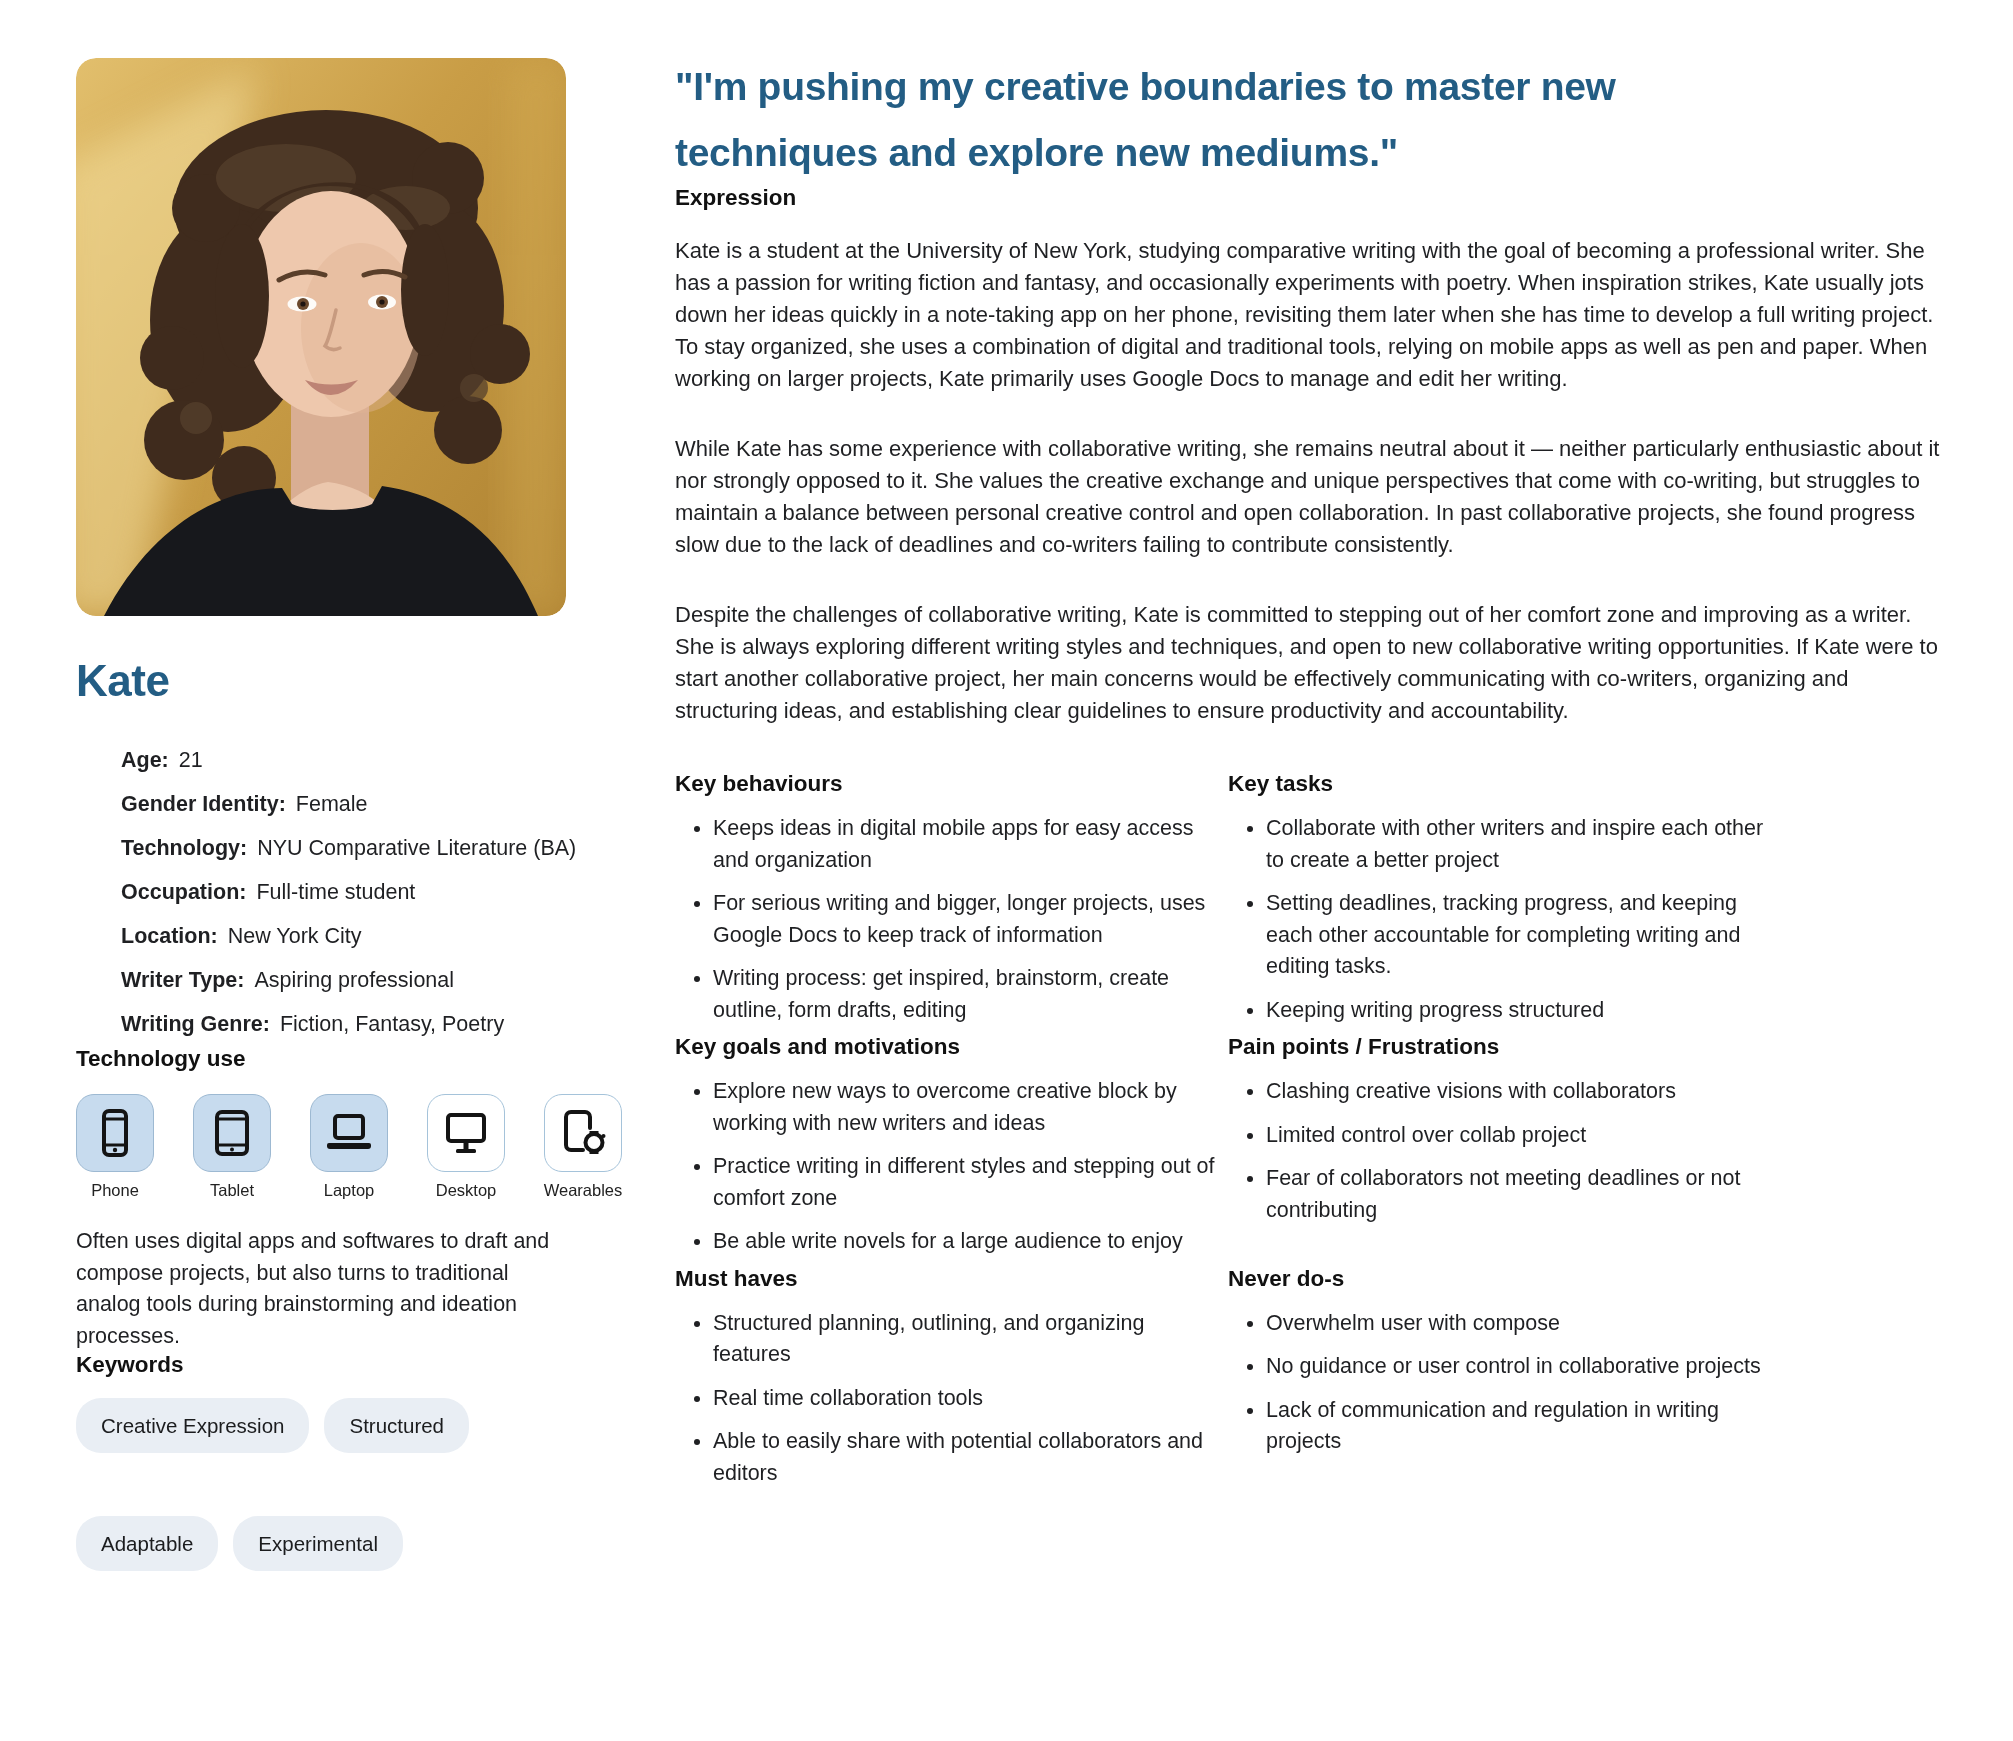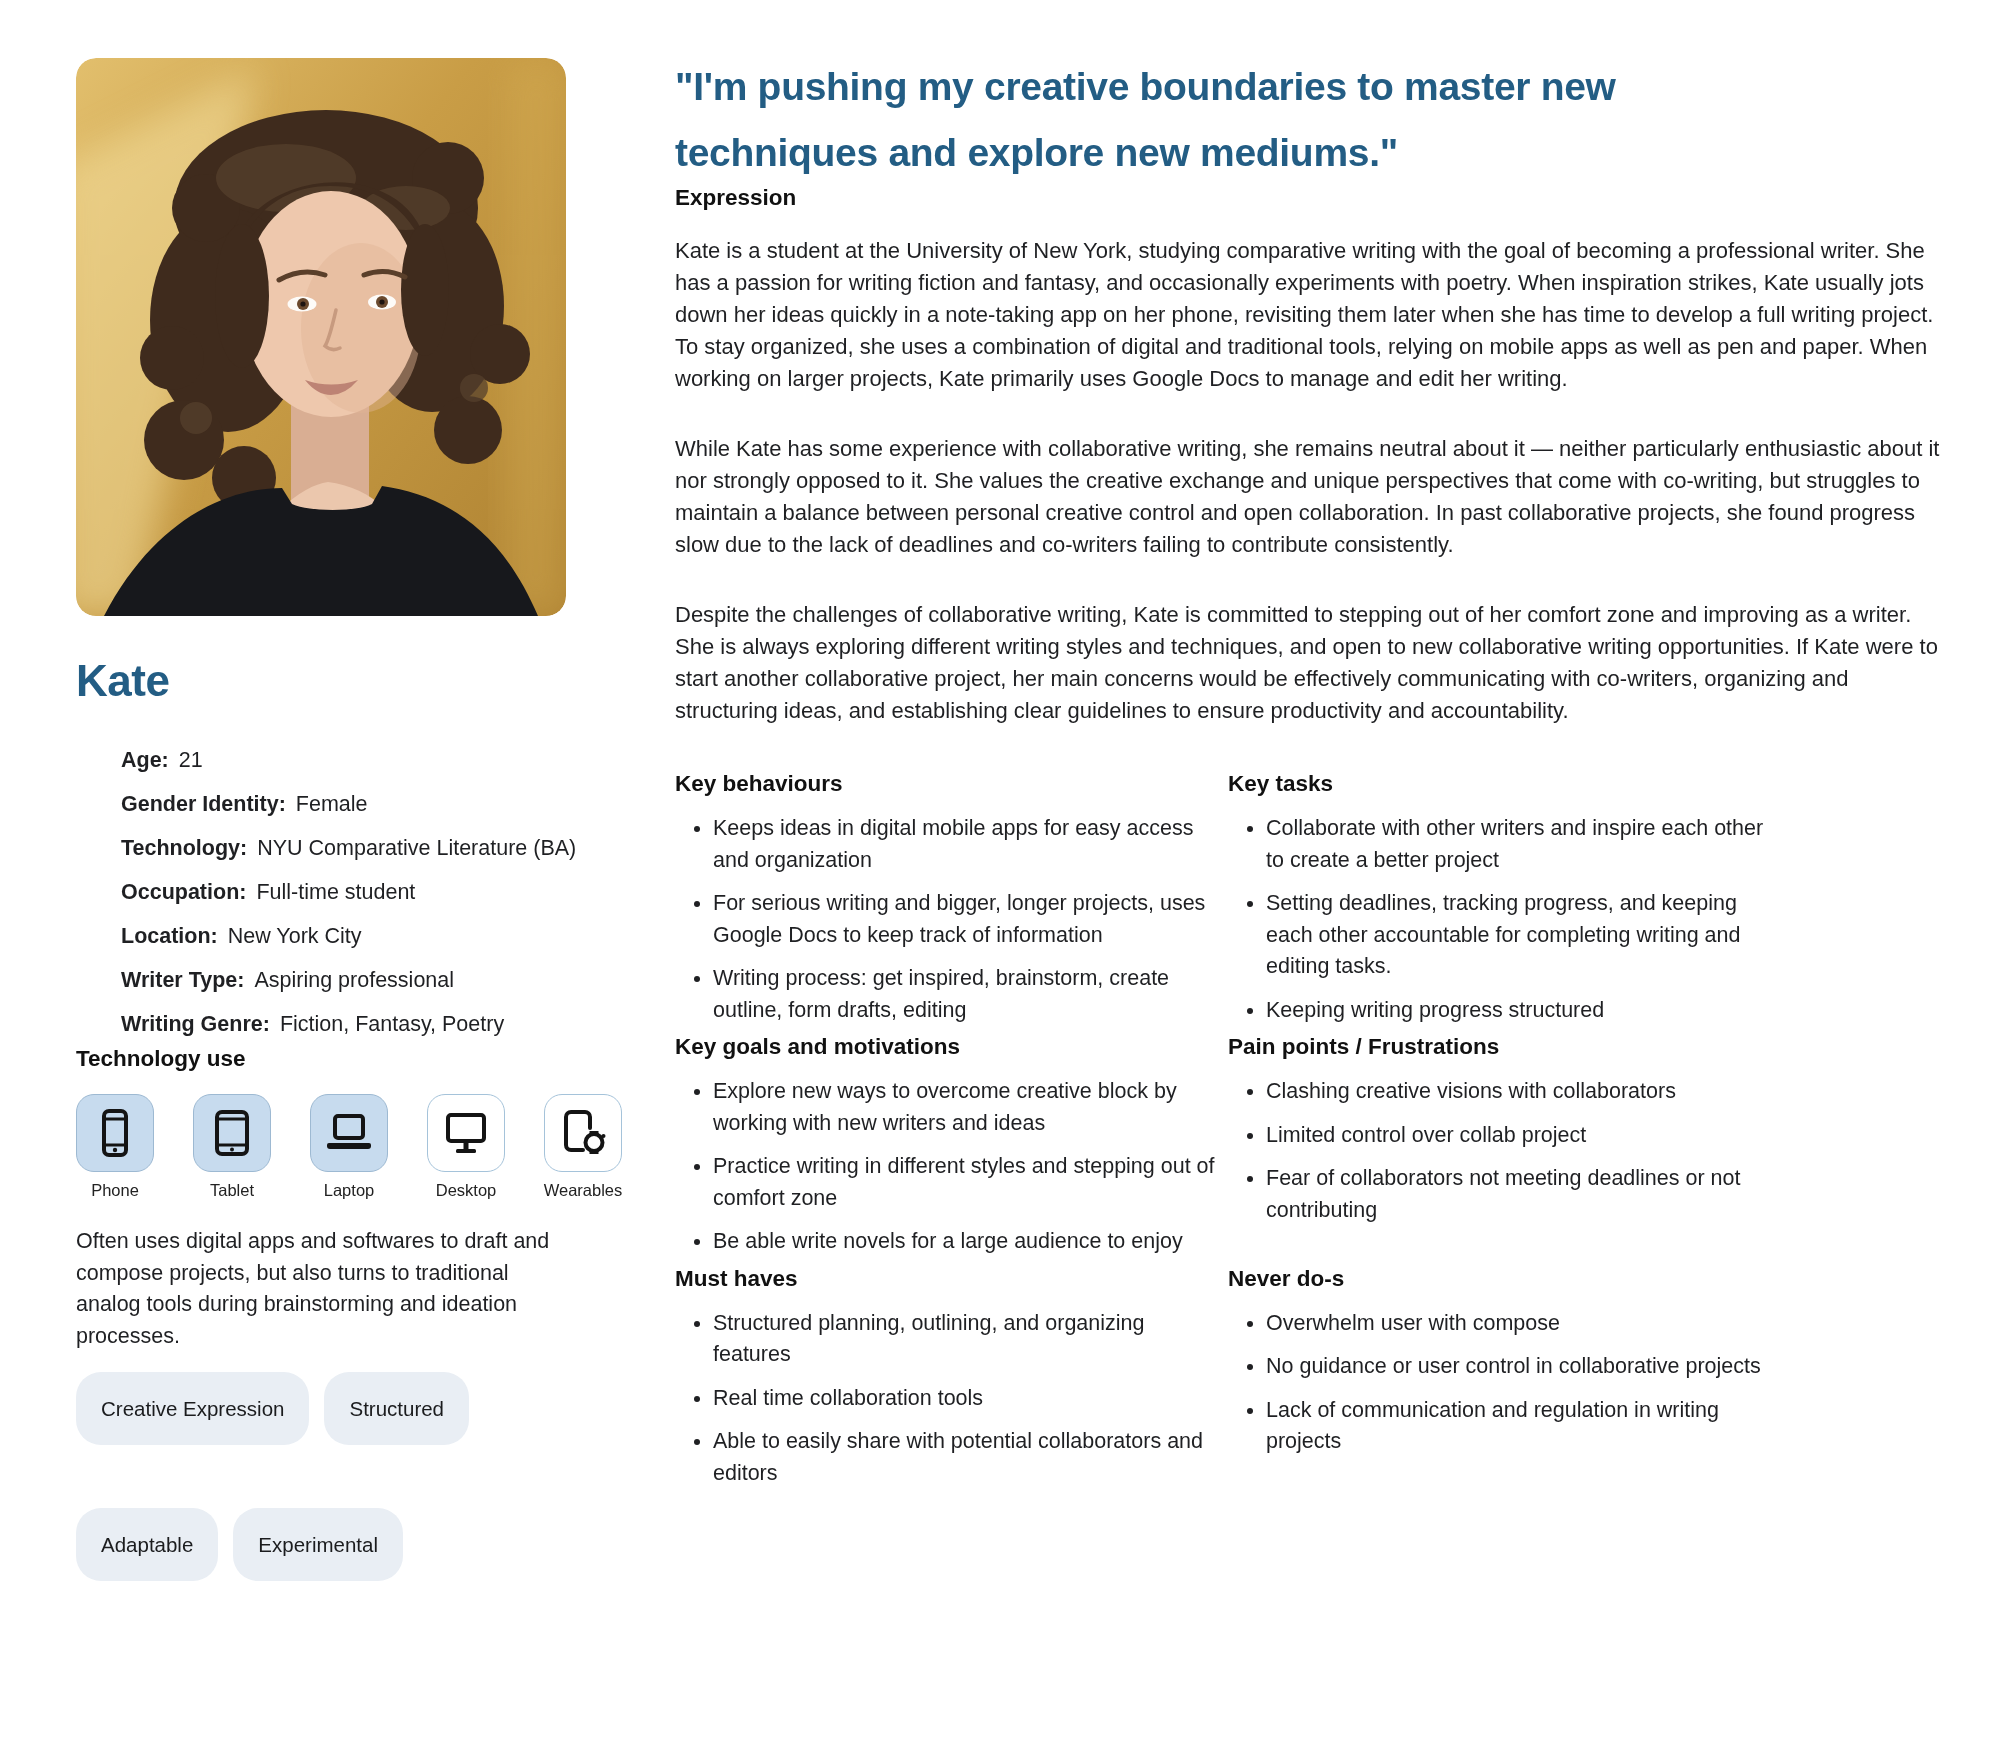--- a/index.html
+++ b/index.html
@@ -33,21 +33,21 @@
   .tile.active{
     background:var(--tile-active-bg,#c7dbee);
     border-color:var(--tile-active-border,#9db9d2);
   }
   .tile-label{margin-top:9px;font-size:16.5px;color:#222;white-space:nowrap;}
   .tech-desc{width:500px;margin:26px 0 0 0;font-size:21.5px;line-height:31.5px;}
   .kw-head{margin-top:34px;}
   .pill-row{margin-top:20px;display:flex;gap:15px;}
   .pill-row.row2{margin-top:63px;}
   .pill{
-    display:inline-flex;align-items:center;height:49px;padding:12px 25px;
+    display:inline-flex;align-items:center;height:49px;padding:3px 25px;
     border-radius:25px;background:var(--pill-bg,#e9eef4);
     font-size:20.5px;color:#1b1c1e;white-space:nowrap;
   }
   
   .right{flex:1;max-width:1278px;}
   .quote{
     margin:2px 0 0 0;max-width:1080px;
     font-size:39px;font-weight:700;line-height:1.68;
     color:var(--accent,#235d84);letter-spacing:-0.3px;
   }
@@ -202,20 +202,21 @@
             <circle cx="38" cy="36.5" r="8.5" fill="#ffffff" stroke-width="4"></circle>
             <circle cx="47.5" cy="30" r="2" fill="#141414" stroke="none"></circle>
           </svg>
         </div>
         <div class="tile-label">Wearables</div>
       </div>
     </div>
 
     <p class="tech-desc">Often uses digital apps and softwares to draft and compose projects, but also turns to traditional analog tools during brainstorming and ideation processes.</p>
 
+    <h2 class="subhead kw-head">Keywords</h2>
 
     <div class="pill-row">
       <span class="pill">Creative Expression</span>
       <span class="pill">Structured</span>
     </div>
     <div class="pill-row row2">
       <span class="pill">Adaptable</span>
       <span class="pill">Experimental</span>
     </div>
 

